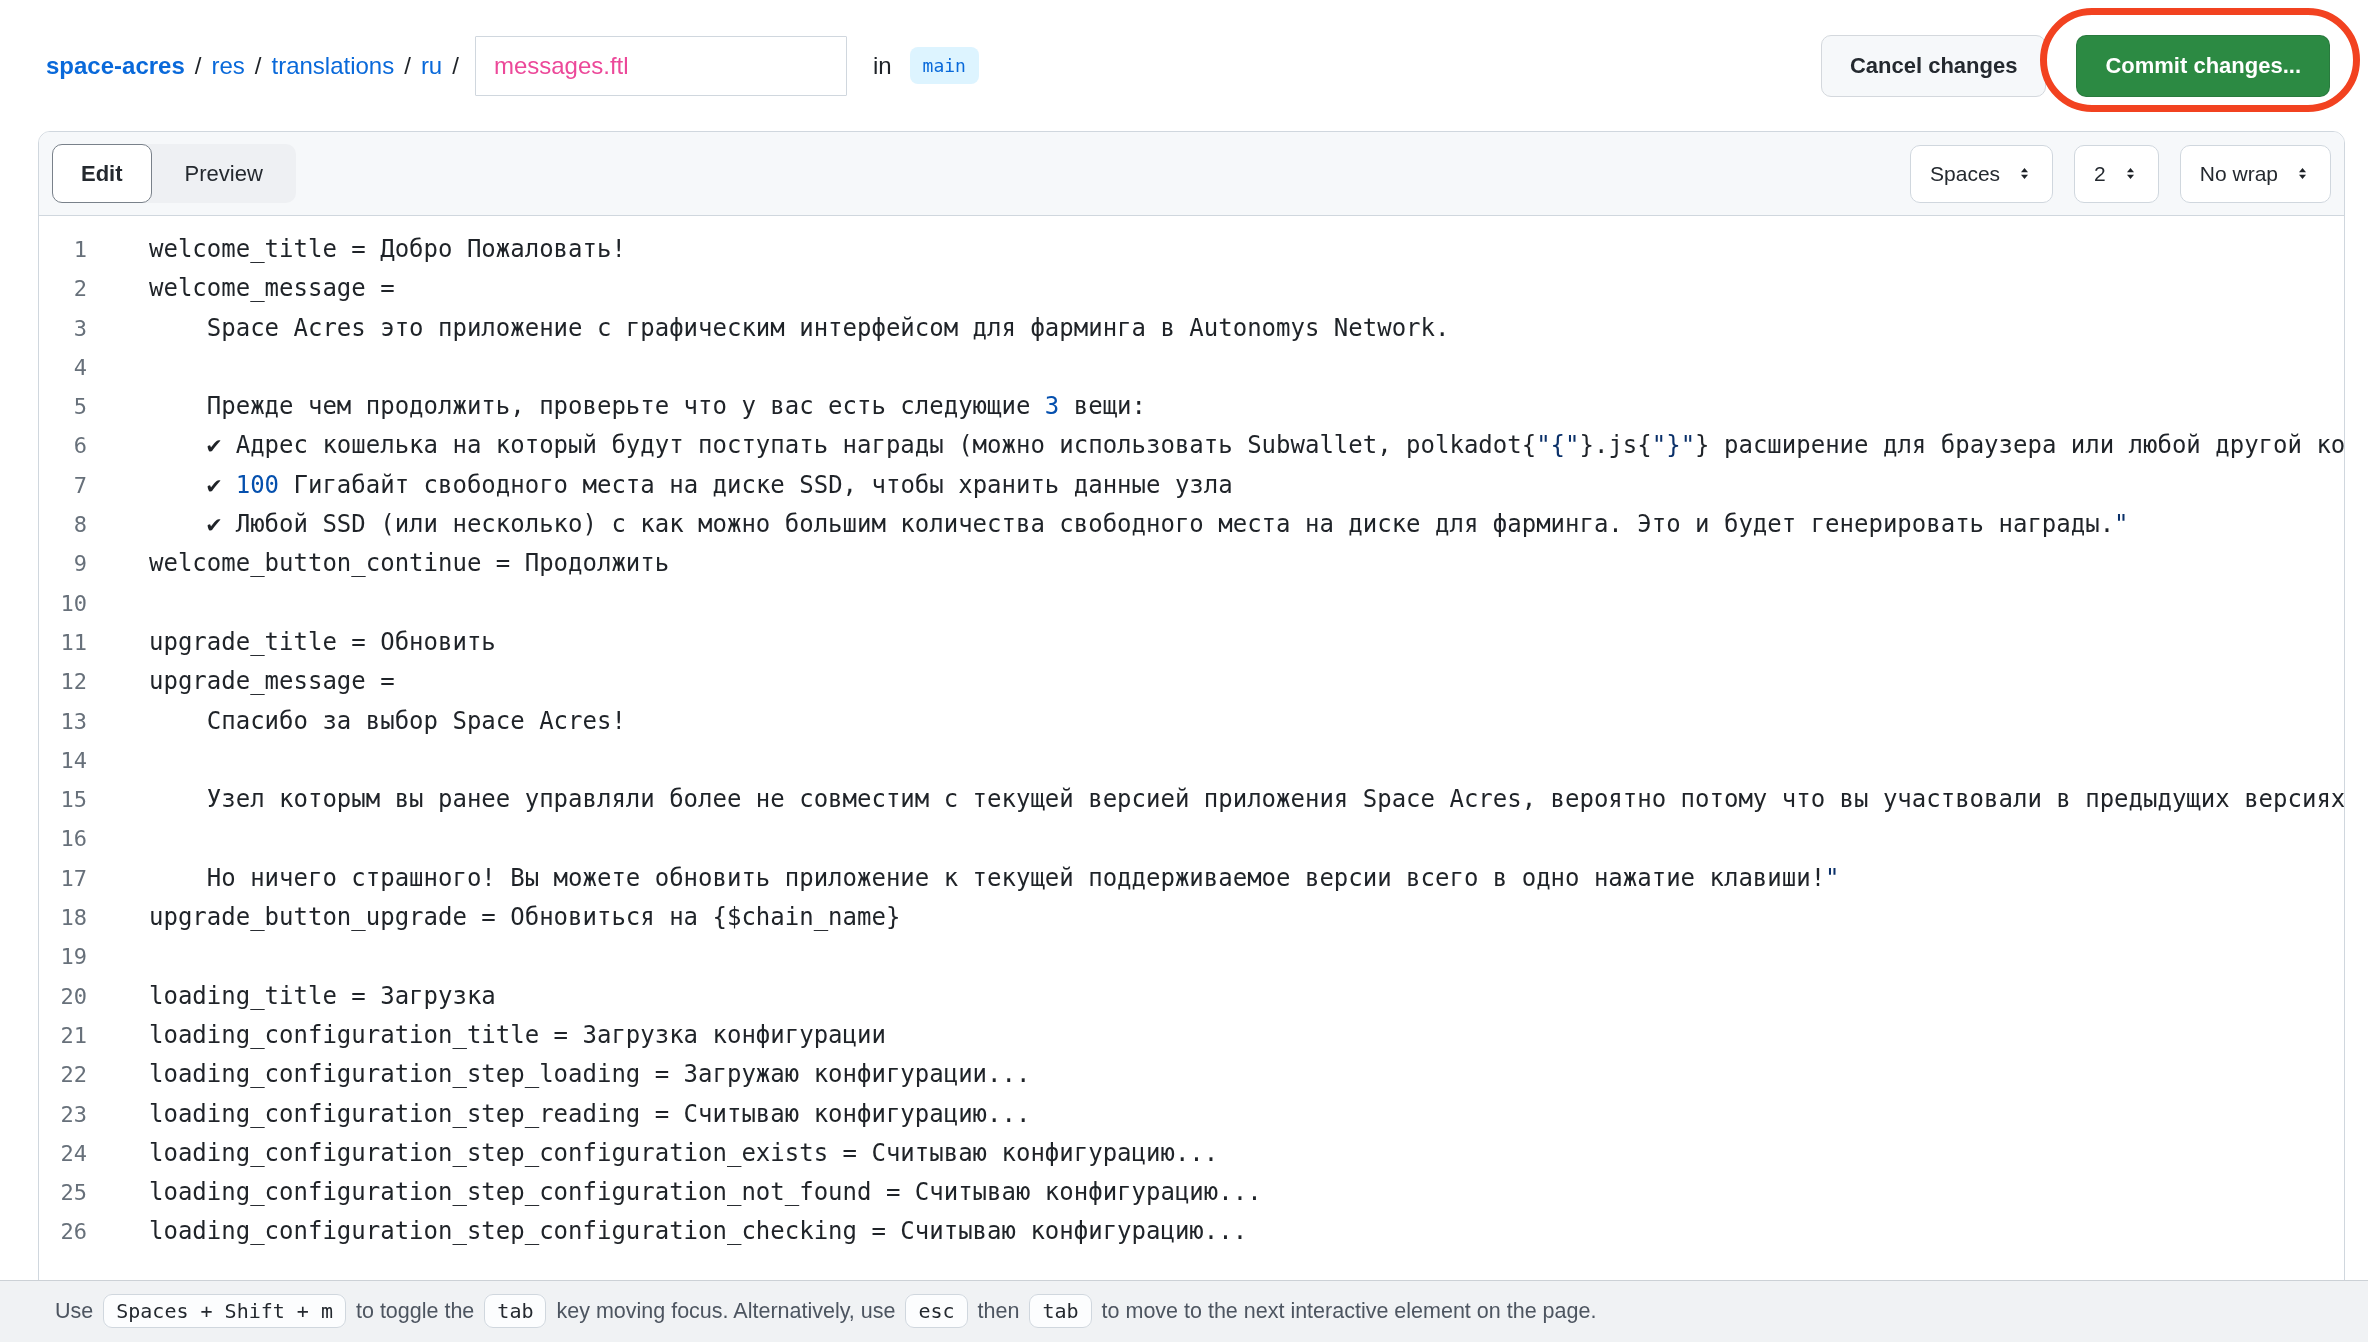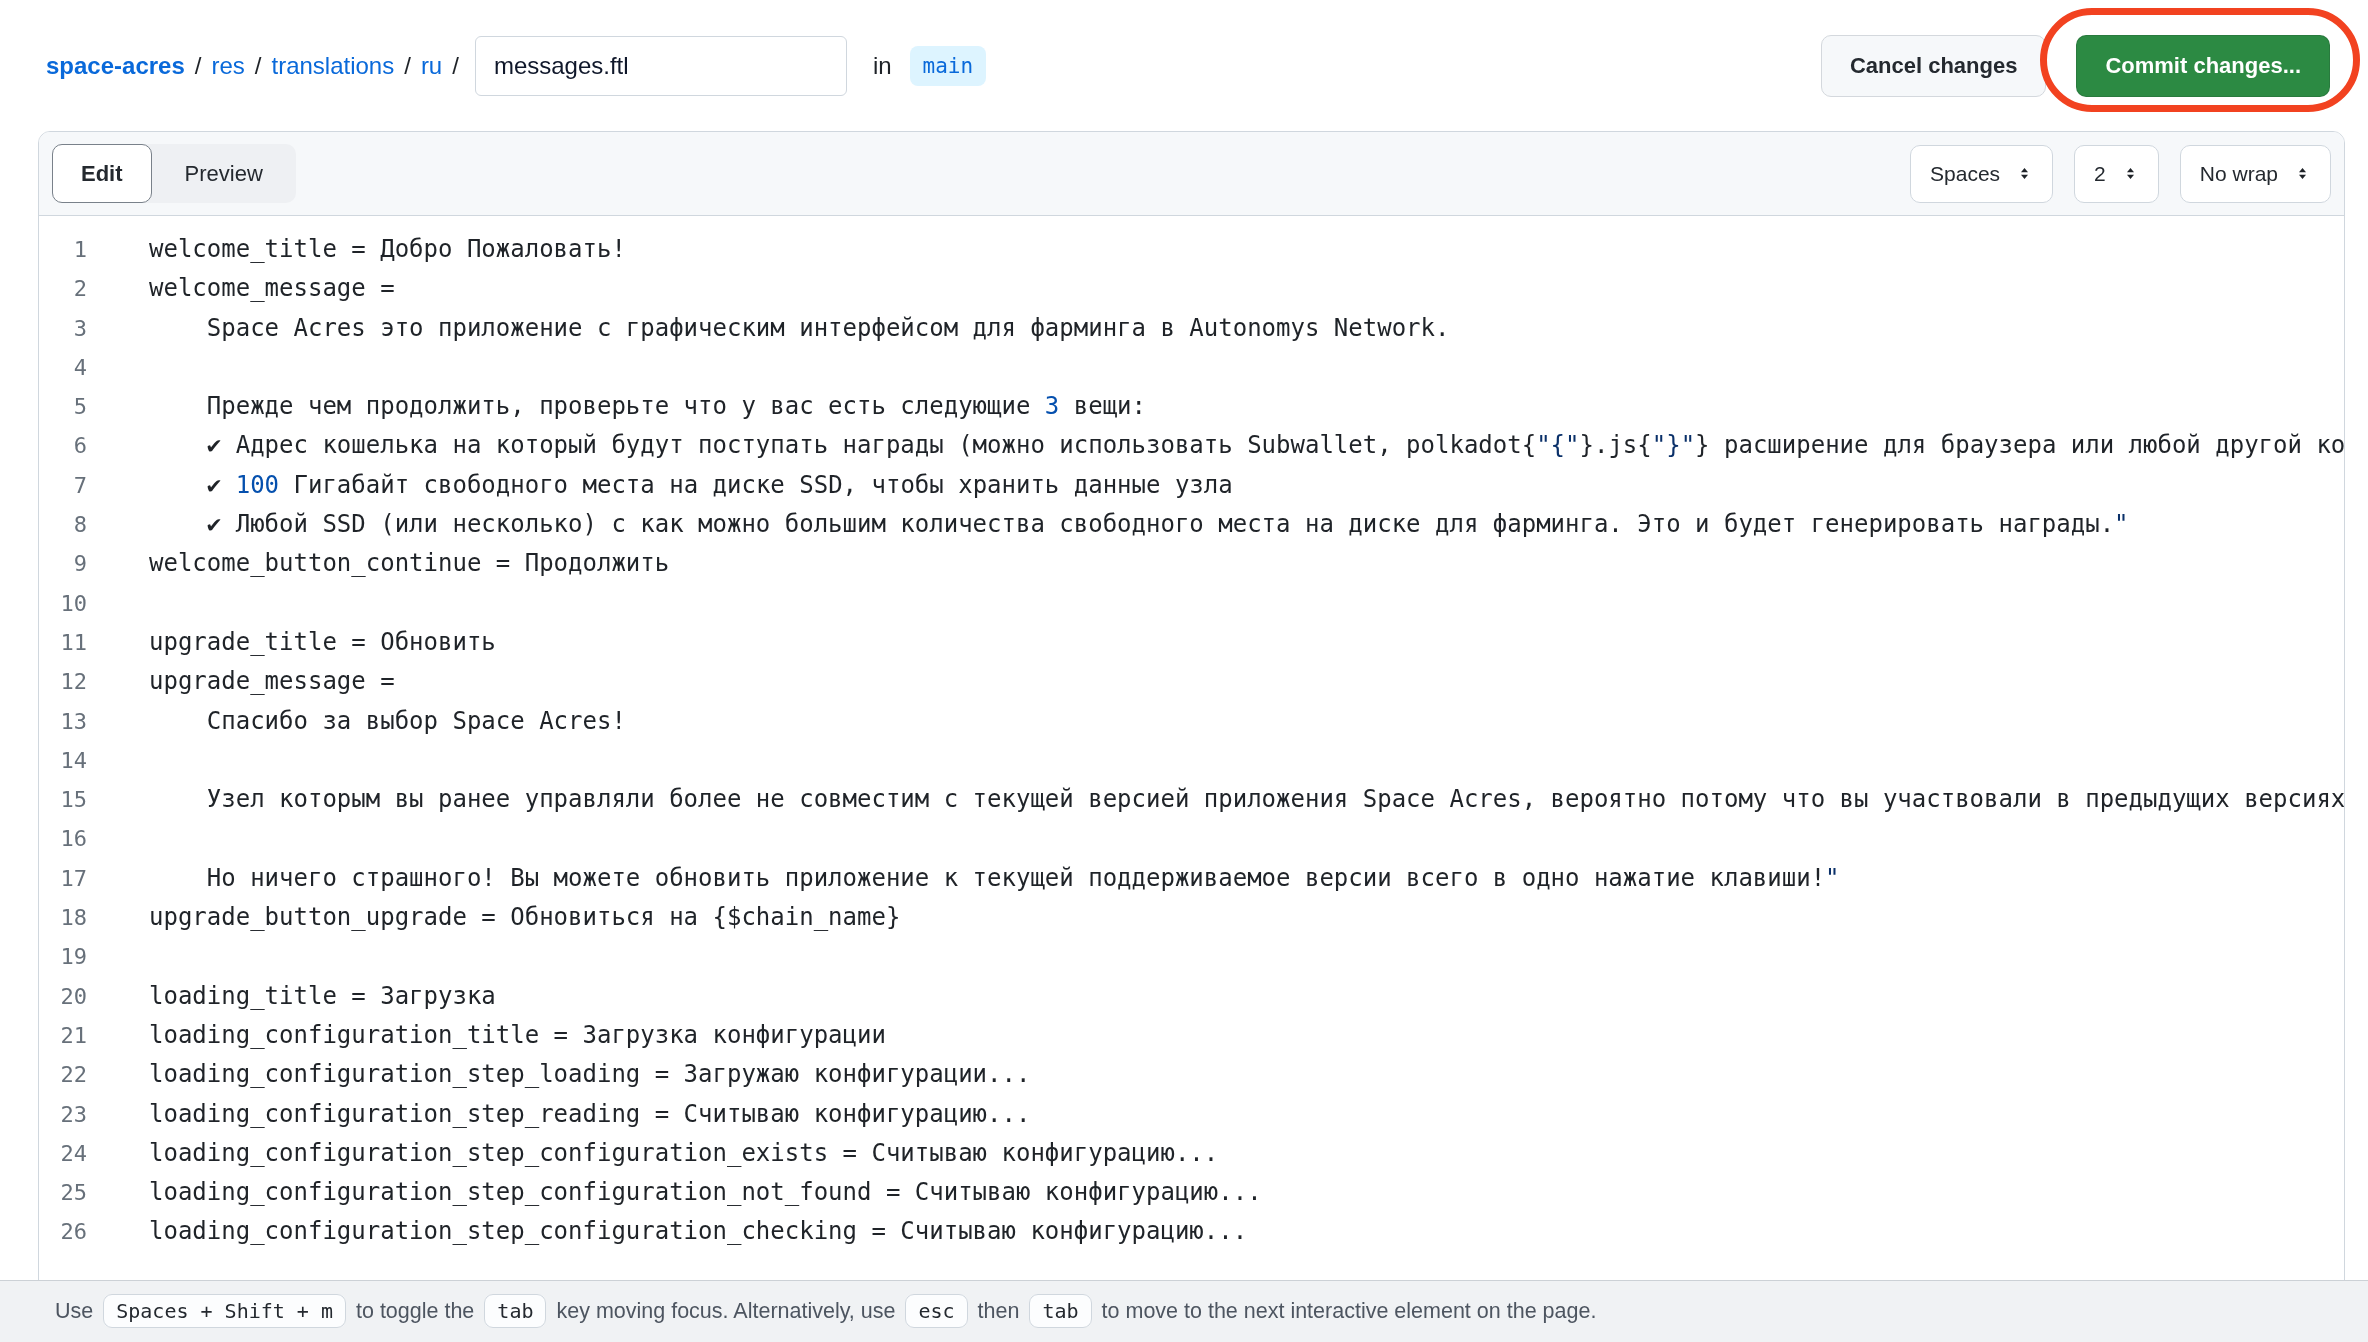--- a/index.html
+++ b/index.html
@@ -17,28 +17,28 @@
     position: absolute; left: 0; top: 0; width: 2368px; height: 131px;
     display: flex; align-items: center; justify-content: space-between;
     padding: 0 38px 0 30px;
   }
   .breadcrumb { display: flex; align-items: center; font-size: 24px; gap: 10px; white-space: nowrap; }
   .breadcrumb a { color: #0969da; text-decoration: none; cursor: pointer; }
   .crumb-repo { font-weight: 700; margin-left: 16px; }
   .crumb-sep { color: #1f2328; }
   .filename-input {
     height: 60px; width: 372px; margin: 0 6px 0 6px;
-    border: 1.5px solid #d0d7de; border-radius: 6px;
+    border: 1.5px solid #d0d7de; border-radius: 1px;
     font-size: 24px; font-family: "Liberation Sans", sans-serif;
-    color: #0f172a; padding: 0 18px; outline: none; background: #fff;
+    color: #ec4899; padding: 0 18px; outline: none; background: #fff;
   }
   .in-label { font-size: 24px; color: #1f2328; margin: 0 8px 0 10px; }
   .branch-badge {
     background: #ddf4ff; color: #0969da;
-    font-family: "DejaVu Sans Mono", monospace; font-size: 21px;
+    font-family: "DejaVu Sans Mono", monospace; font-size: 18px;
     padding: 8px 13px; border-radius: 8px;
   }
   .header-actions { display: flex; align-items: center; gap: 30px; }
   .btn {
     height: 62px; border-radius: 10px; font-size: 22px; font-weight: 700;
     font-family: "Liberation Sans", sans-serif;
     display: inline-flex; align-items: center; padding: 0 28px; cursor: pointer;
   }
   .btn-secondary { background: #f6f8fa; color: #24292f; border: 1.5px solid #d4d8dd; }
   .btn-primary { background: #2c8a43; color: #ffffff; border: 1.5px solid rgba(27,31,36,0.15); }

